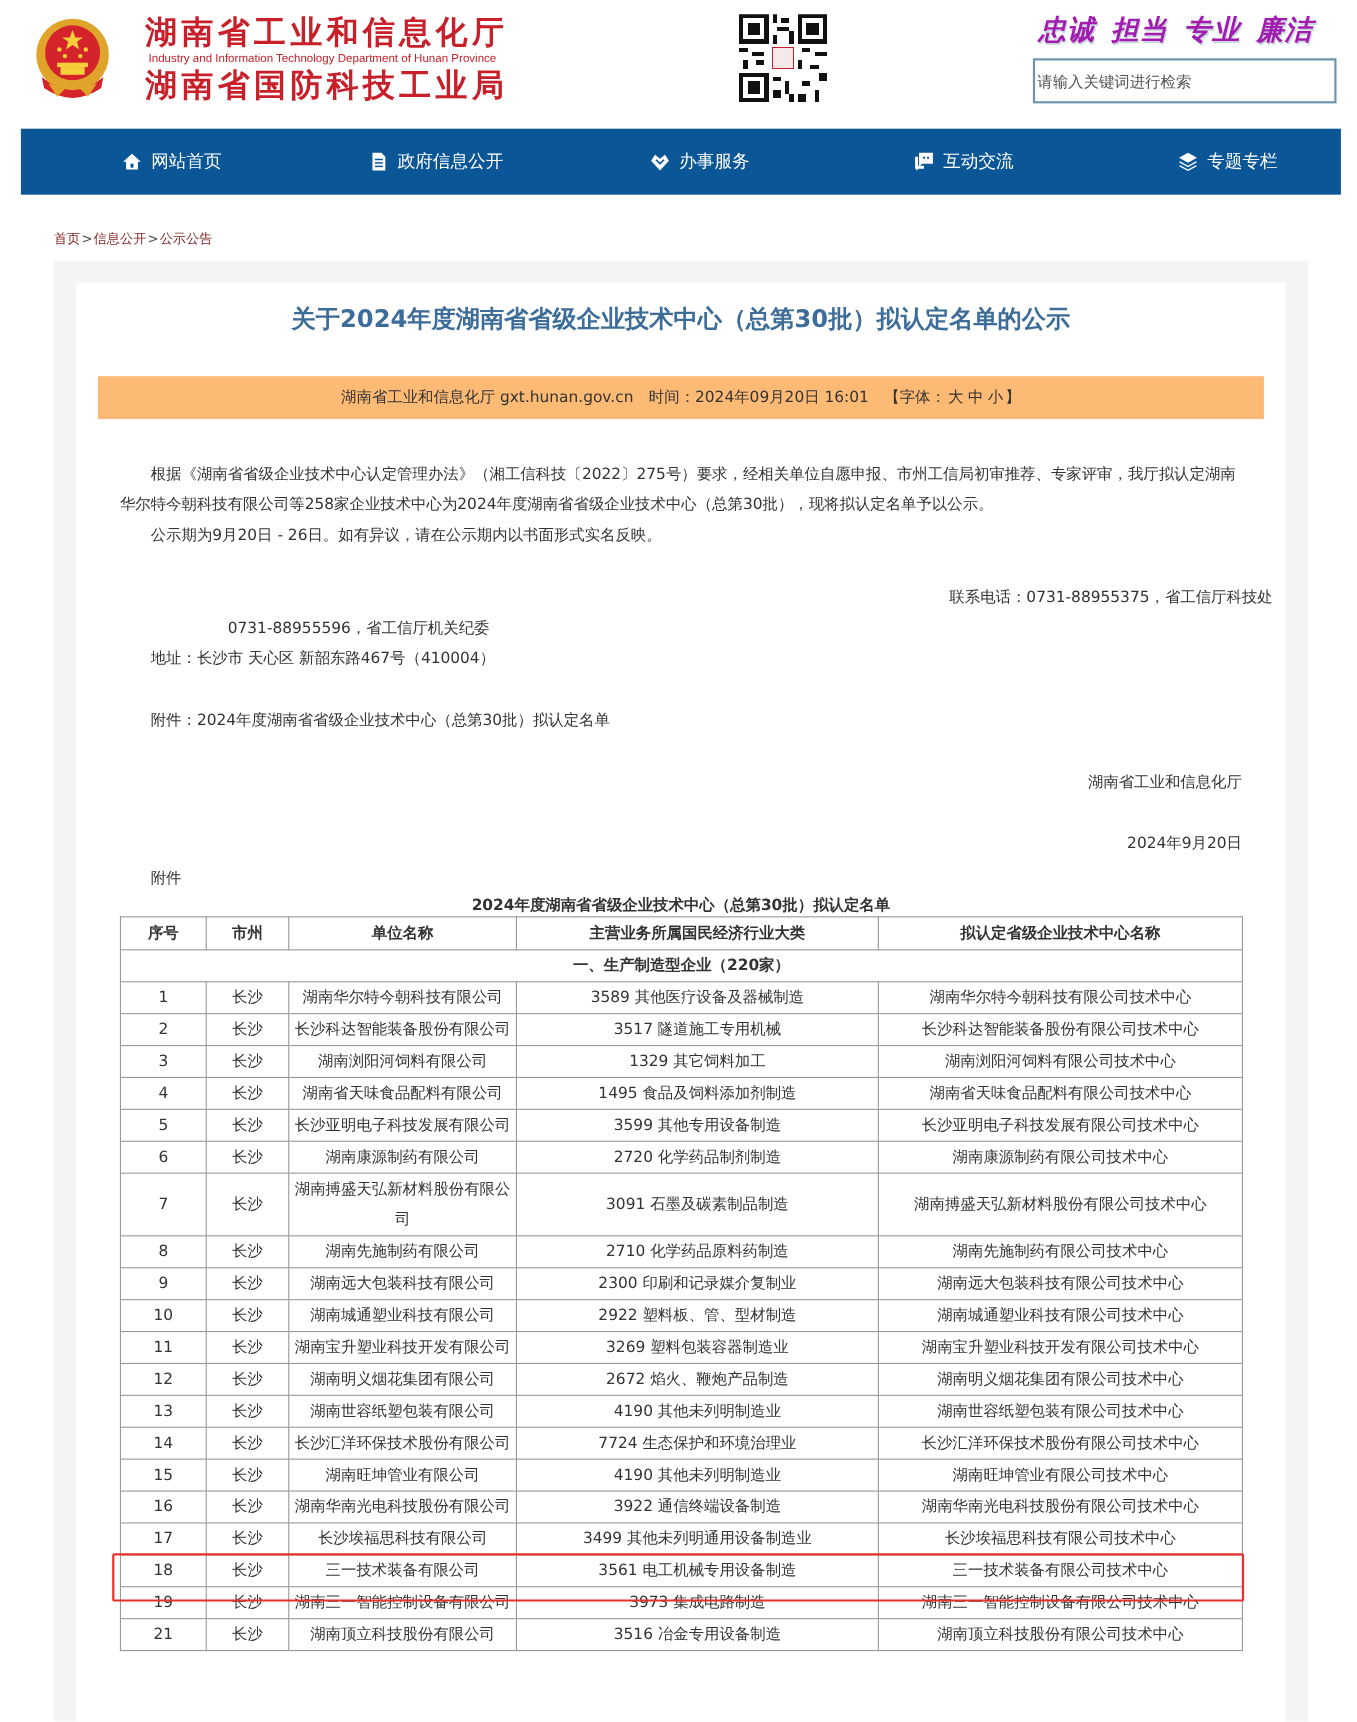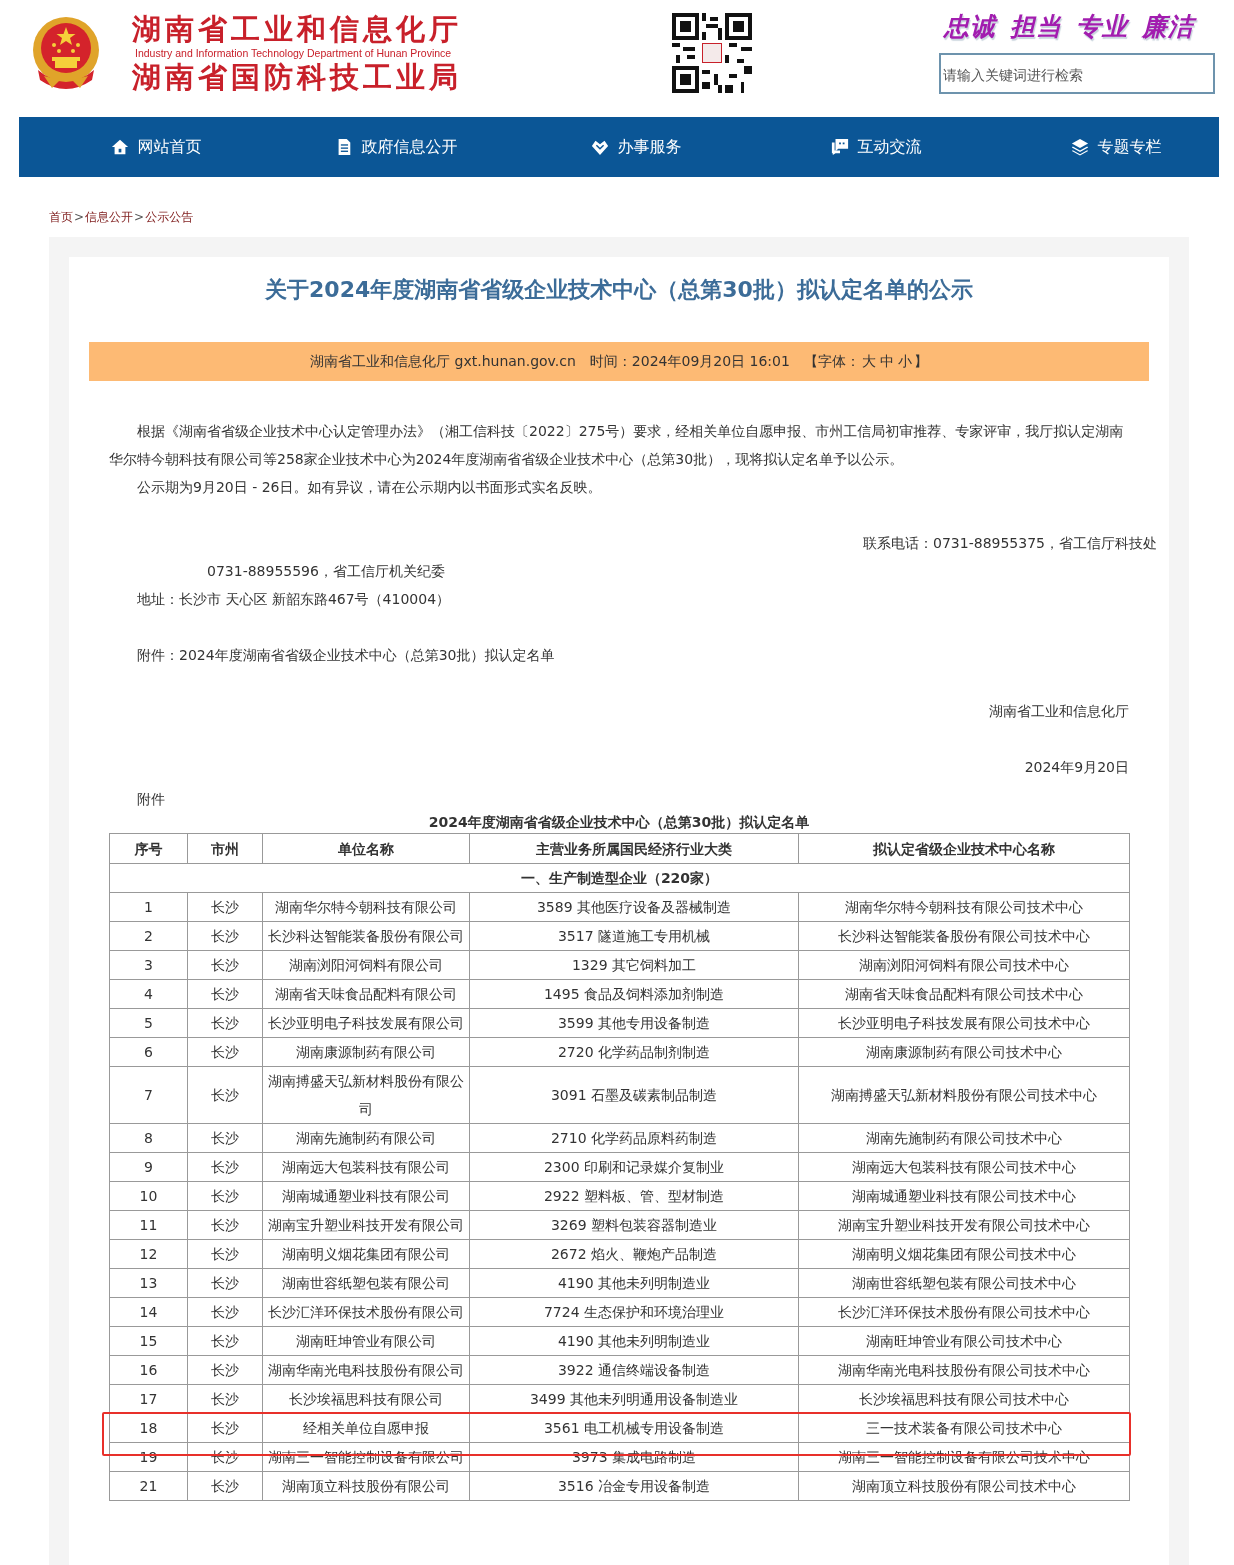--- a/index.html
+++ b/index.html
@@ -336,21 +336,21 @@
           <tr>
             <td>17</td>
             <td>长沙</td>
             <td class="wrap">长沙埃福思科技有限公司</td>
             <td>3499  其他未列明通用设备制造业</td>
             <td>长沙埃福思科技有限公司技术中心</td>
           </tr>
           <tr>
             <td>18</td>
             <td>长沙</td>
-            <td class="wrap">经相关单位自愿申报</td>
+            <td class="wrap">三一技术装备有限公司</td>
             <td>3561  电工机械专用设备制造</td>
             <td>三一技术装备有限公司技术中心</td>
           </tr>
           <tr>
             <td>19</td>
             <td>长沙</td>
             <td class="wrap">湖南三一智能控制设备有限公司</td>
             <td>3973  集成电路制造</td>
             <td>湖南三一智能控制设备有限公司技术中心</td>
           </tr>

